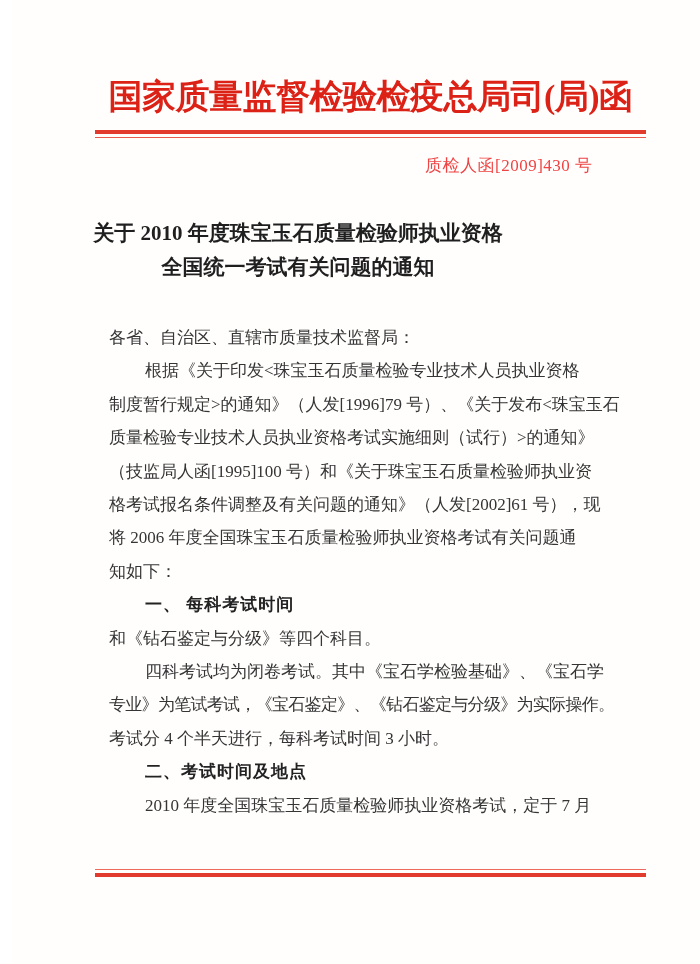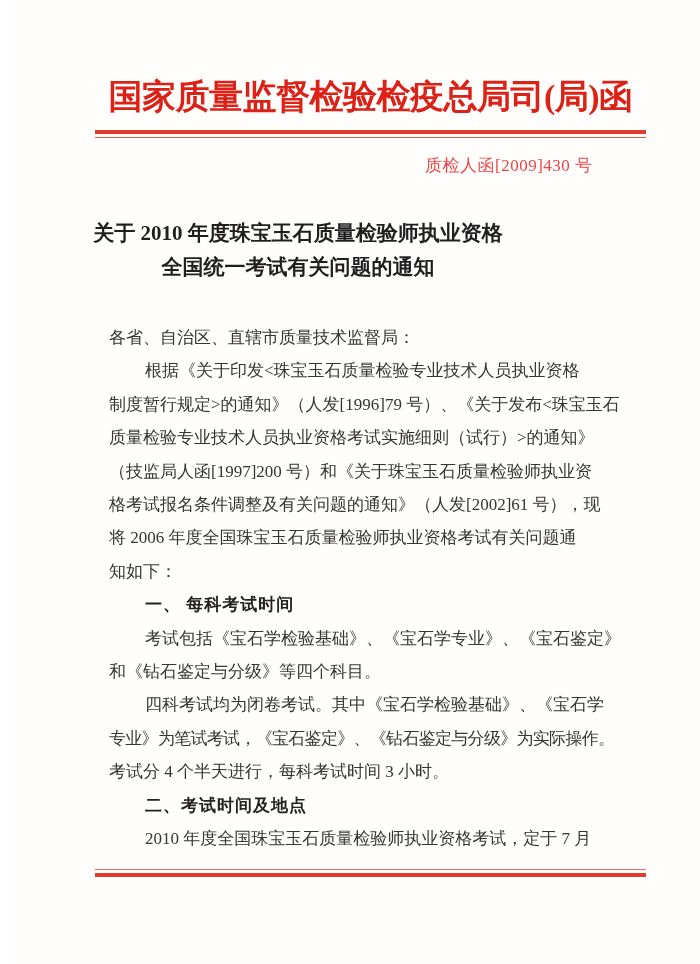--- a/index.html
+++ b/index.html
@@ -91,26 +91,25 @@
   <div class="doc-title">
     <div>关于 2010 年度珠宝玉石质量检验师执业资格</div>
     <div>全国统一考试有关问题的通知</div>
   </div>
 
   <div class="doc-body">
     <div class="line">各省、自治区、直辖市质量技术监督局：</div>
     <div class="line indent">根据《关于印发&lt;珠宝玉石质量检验专业技术人员执业资格</div>
     <div class="line">制度暂行规定&gt;的通知》（人发[1996]79 号）、《关于发布&lt;珠宝玉石</div>
     <div class="line">质量检验专业技术人员执业资格考试实施细则（试行）&gt;的通知》</div>
-    <div class="line">（技监局人函[1997]200 号）和《关于珠宝玉石质量检验师执业资</div>
+    <div class="line">（技监局人函[1995]100 号）和《关于珠宝玉石质量检验师执业资</div>
     <div class="line">格考试报名条件调整及有关问题的通知》（人发[2002]61 号），现</div>
     <div class="line">将 2006 年度全国珠宝玉石质量检验师执业资格考试有关问题通</div>
     <div class="line">知如下：</div>
     <div class="line indent bold heading">一、 每科考试时间</div>
-    <div class="line indent">考试包括《宝石学检验基础》、《宝石学专业》、《宝石鉴定》</div>
     <div class="line">和《钻石鉴定与分级》等四个科目。</div>
     <div class="line indent">四科考试均为闭卷考试。其中《宝石学检验基础》、《宝石学</div>
     <div class="line tight">专业》为笔试考试，《宝石鉴定》、《钻石鉴定与分级》为实际操作。</div>
     <div class="line">考试分 4 个半天进行，每科考试时间 3 小时。</div>
     <div class="line indent bold heading">二、考试时间及地点</div>
     <div class="line indent">2010 年度全国珠宝玉石质量检验师执业资格考试，定于 7 月</div>
   </div>
 
   <div class="rule rule-bottom-thin"></div>
   <div class="rule rule-bottom-thick"></div>

